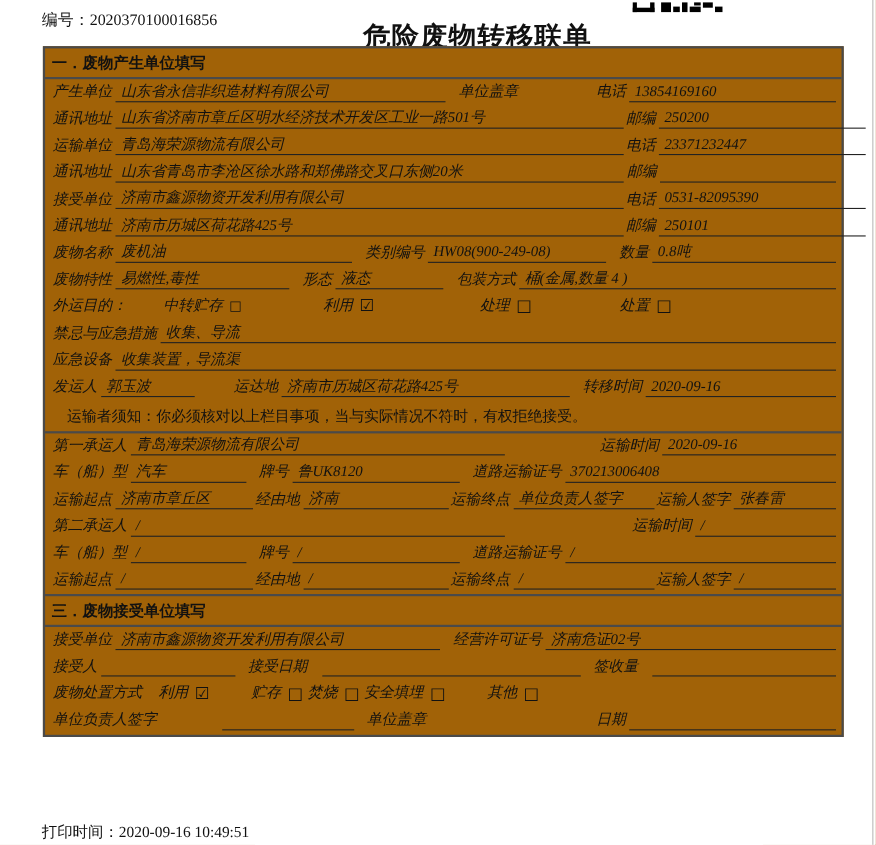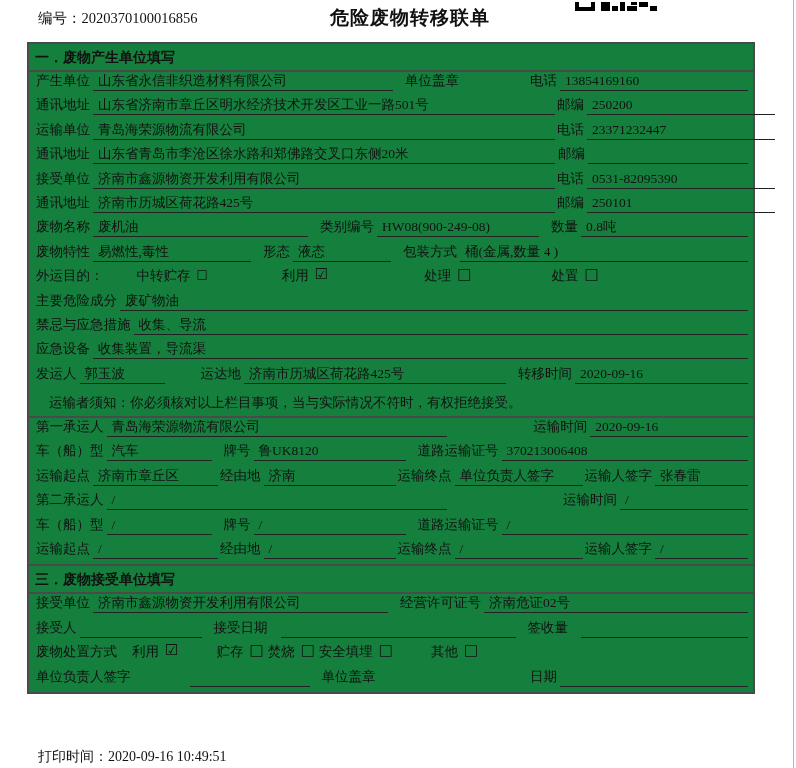--- a/index.html
+++ b/index.html
@@ -5,32 +5,32 @@
   html,body{margin:0;padding:0;background:#fff;}
   body{
     width:796px;height:768px;position:relative;overflow:hidden;
     font-family:"Liberation Serif","DejaVu Serif",serif;
     color:#111;font-size:13.5px;
   }
   .page-edge{position:absolute;left:793px;top:0;width:1px;height:768px;background:#b9b9b9;}
   
   .hdr{position:absolute;left:0;top:0;width:796px;height:42px;text-align:right;}
   .serial{position:absolute;left:38px;top:9px;font-size:14.5px;white-space:nowrap;}
-  .doc-title{position:absolute;left:330px;top:5px;font-size:19px;font-weight:bold;
+  .doc-title{position:absolute;left:330px;top:17px;font-size:25px;font-weight:bold;
     letter-spacing:1px;font-family:"Liberation Sans","DejaVu Sans",sans-serif;white-space:nowrap;}
   .qr{position:absolute;left:575px;top:0;width:82px;height:10px;}
   
-  .form{position:absolute;left:27px;top:42px;width:724px;border:2px solid #4a4a4a;background:#15803d;}
+  .form{position:absolute;left:39px;top:42px;width:724px;border:2px solid #4a4a4a;background:#a16207;}
   .sec-hdr{height:26px;line-height:26px;padding-left:6px;font-weight:bold;font-size:14px;
     font-family:"Liberation Sans","DejaVu Sans",sans-serif;
     border-bottom:2px solid #4a4a4a;white-space:nowrap;}
   .sec-hdr.mid{border-top:2px solid #4a4a4a;}
   .note{height:27px;line-height:27px;padding-left:20px;border-bottom:2px solid #4a4a4a;
     font-size:13.5px;white-space:nowrap;}
-  .row{display:flex;align-items:flex-start;height:24.4px;padding:0 5px;box-sizing:border-box;}
+  .row{display:flex;align-items:center;height:24.4px;padding:0 5px;box-sizing:border-box;font-style:italic;}
   .lbl{white-space:nowrap;padding:0 3px 2px 2px;flex:none;}
   .fld{border-bottom:1px solid #222;height:18px;line-height:18px;padding:0 5px;
     white-space:nowrap;flex:none;margin-bottom:2px;}
   .grow{flex:1 1 auto;}
   .spacer{flex:1 1 auto;}
   .box{font-family:"DejaVu Sans",sans-serif;font-size:15px;line-height:15px;
     padding:0 2px 2px 3px;flex:none;}
   .box.sm{font-size:12px;}
   .gap28{margin-left:28px}.gap70{margin-left:70px}.gap92{margin-left:92px}
   .gap132{margin-left:76px}.gap10{margin-left:10px}.gap34{margin-left:34px}
@@ -144,24 +144,20 @@
     <span class="lbl gap28">中转贮存</span>
     <span class="box sm">□</span>
     <span class="lbl gap70">利用</span>
     <span class="box">☑</span>
     <span class="lbl gap92">处理</span>
     <span class="box">□</span>
     <span class="lbl gap132">处置</span>
     <span class="box">□</span>
   </div>
 
-  <div class="row">
-    <span class="lbl">主要危险成分</span>
-    <span class="fld grow">废矿物油</span>
-  </div>
 
   <div class="row">
     <span class="lbl">禁忌与应急措施</span>
     <span class="fld grow">收集、导流</span>
   </div>
 
   <div class="row">
     <span class="lbl">应急设备</span>
     <span class="fld grow">收集装置，导流渠</span>
   </div>

